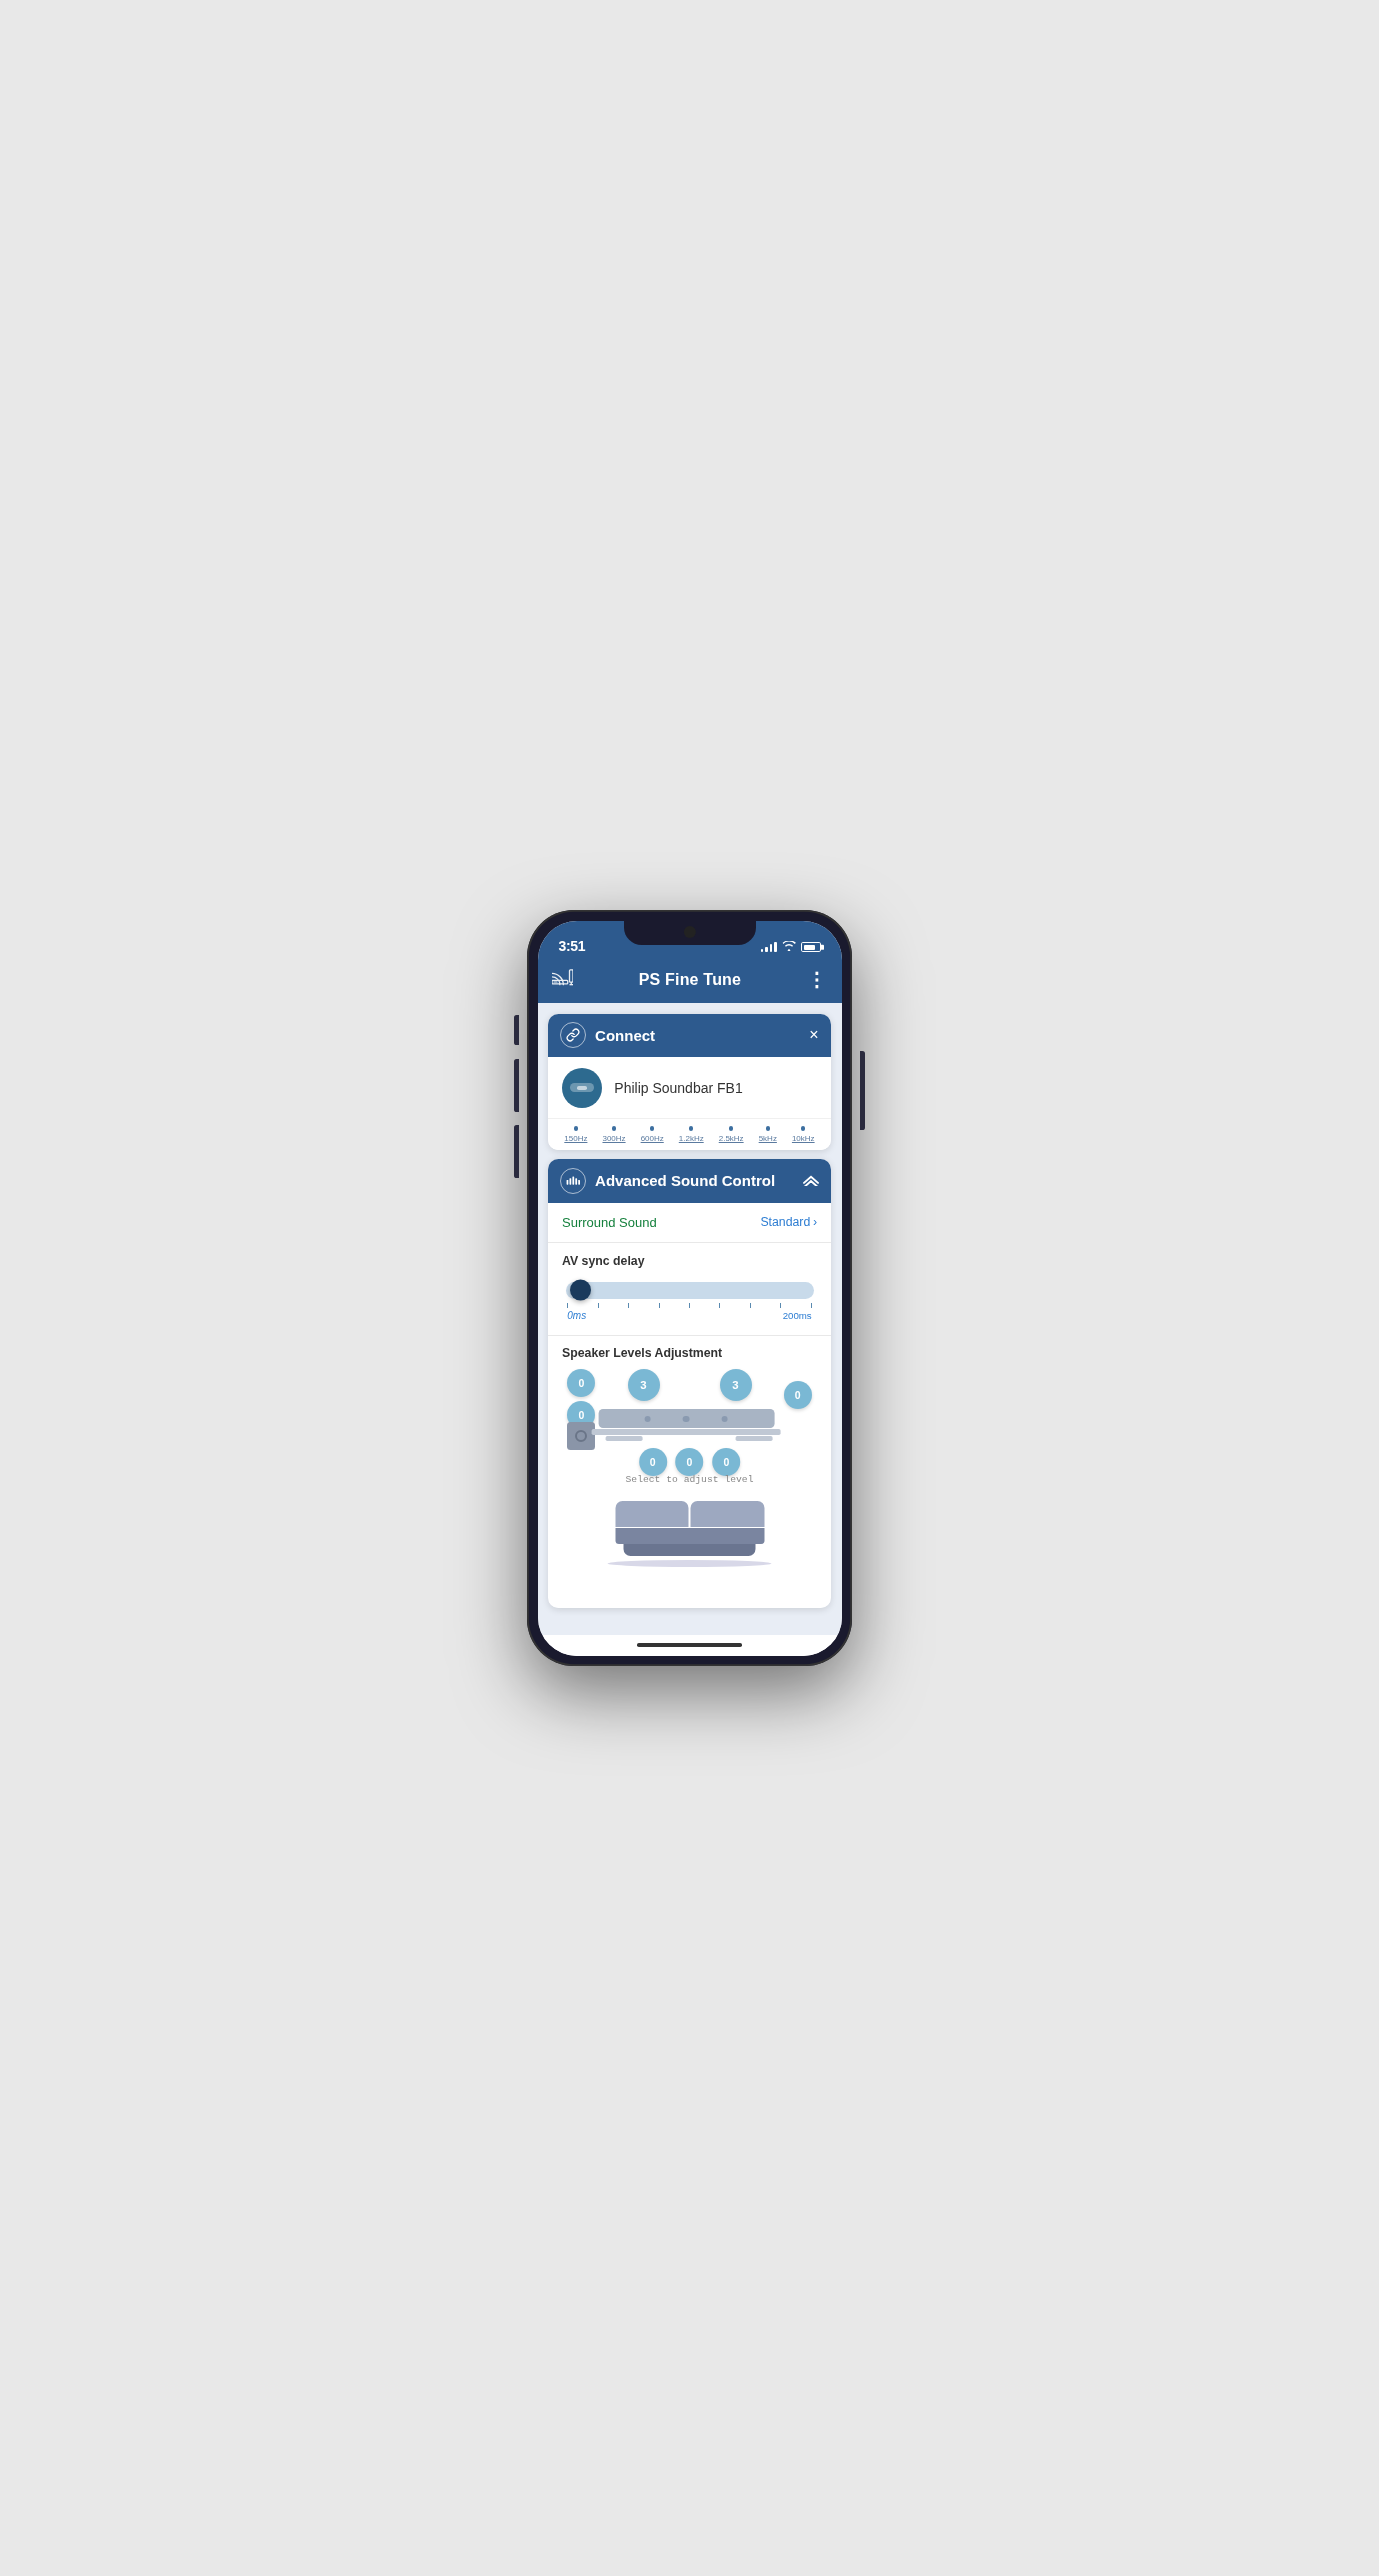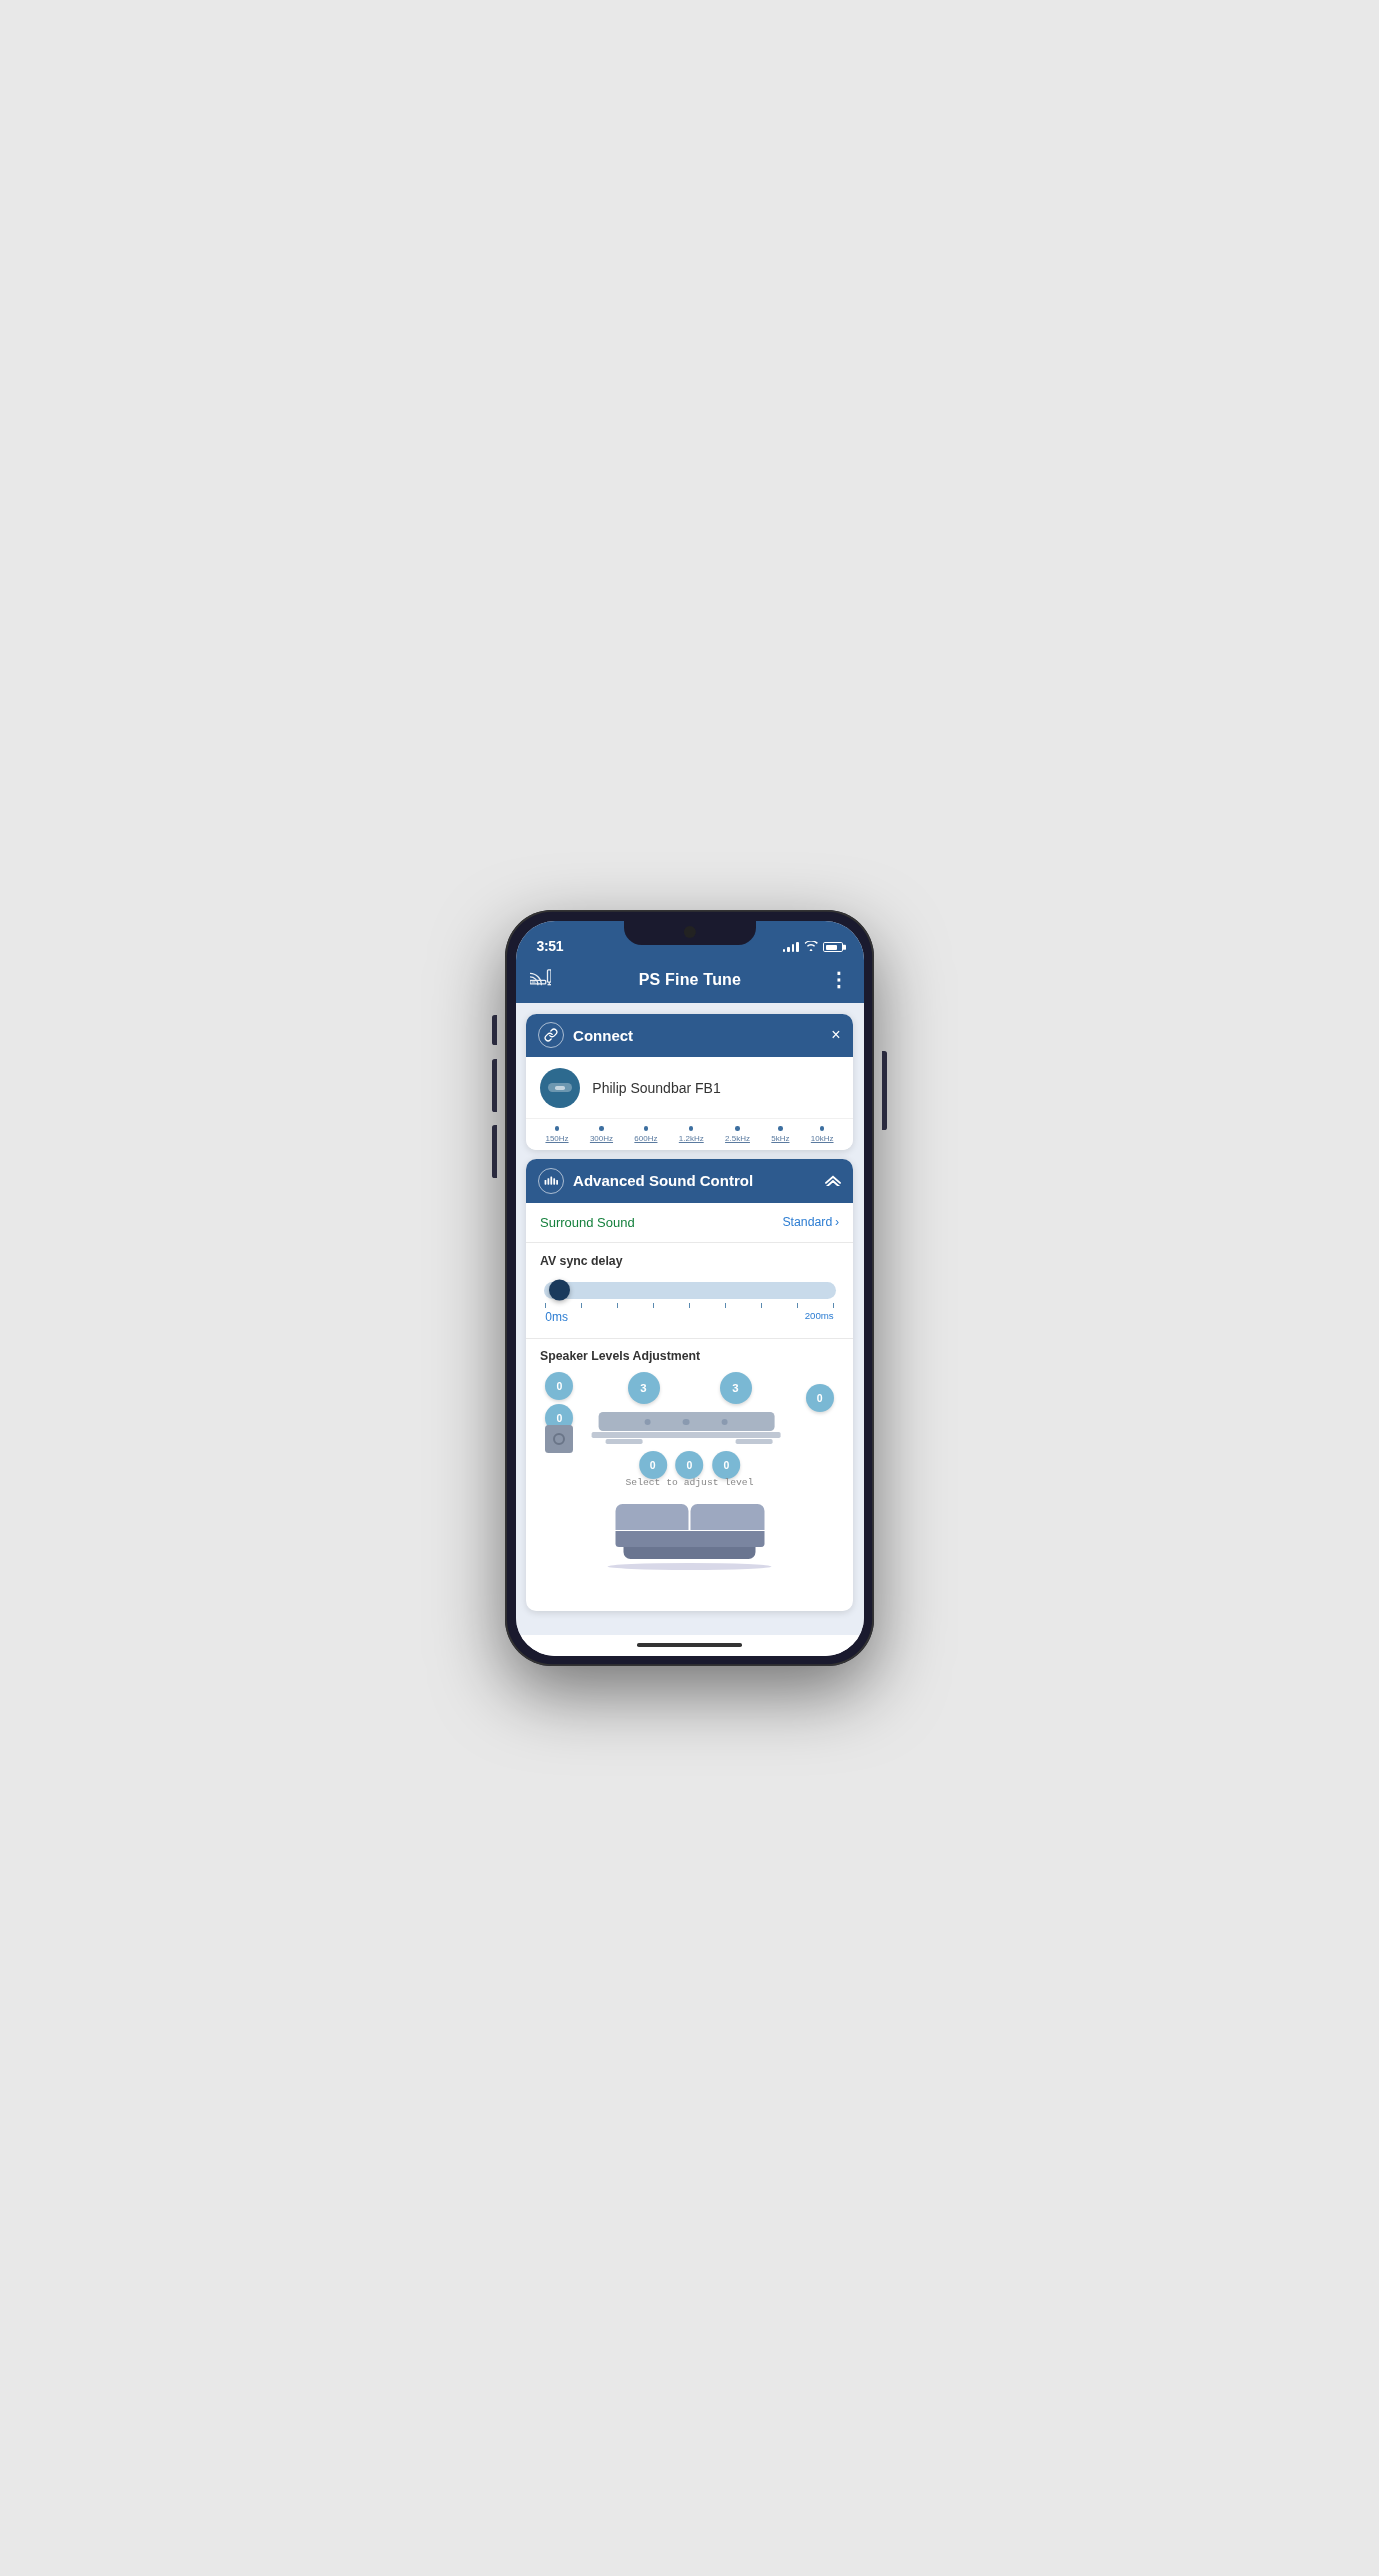--- a/index.html
+++ b/index.html
@@ -6,21 +6,21 @@
     body {
       background: #e8e8e8;
       display: flex;
       justify-content: center;
       align-items: center;
       min-height: 100vh;
       font-family: -apple-system, BlinkMacSystemFont, 'Helvetica Neue', Arial, sans-serif;
     }
 
     .phone-outer {
-      width: 369px;
+      width: 325px;
       height: 756px;
       background: #1a1a2e;
       border-radius: 47px;
       padding: 10.5px;
       box-shadow: 0 26px 70px rgba(0,0,0,0.5), inset 0 0 0 1.8px #333;
       position: relative;
     }
 
     .phone-inner {
       width: 100%;
@@ -397,23 +397,24 @@
       background: #5a8ab0;
     }
 
     .slider-labels {
       display: flex;
       justify-content: space-between;
       padding: 1.8px 1.8px 0;
     }
 
     .slider-min-label {
-      font-size: 12px;
+      font-size: 10px;
       color: #2d7dd2;
       font-weight: 500;
+      font-style: italic;
     }
 
     .slider-max-label {
       font-size: 9.7px;
       color: #2d7dd2;
       font-weight: 500;
     }
 
     
     .speaker-section {

